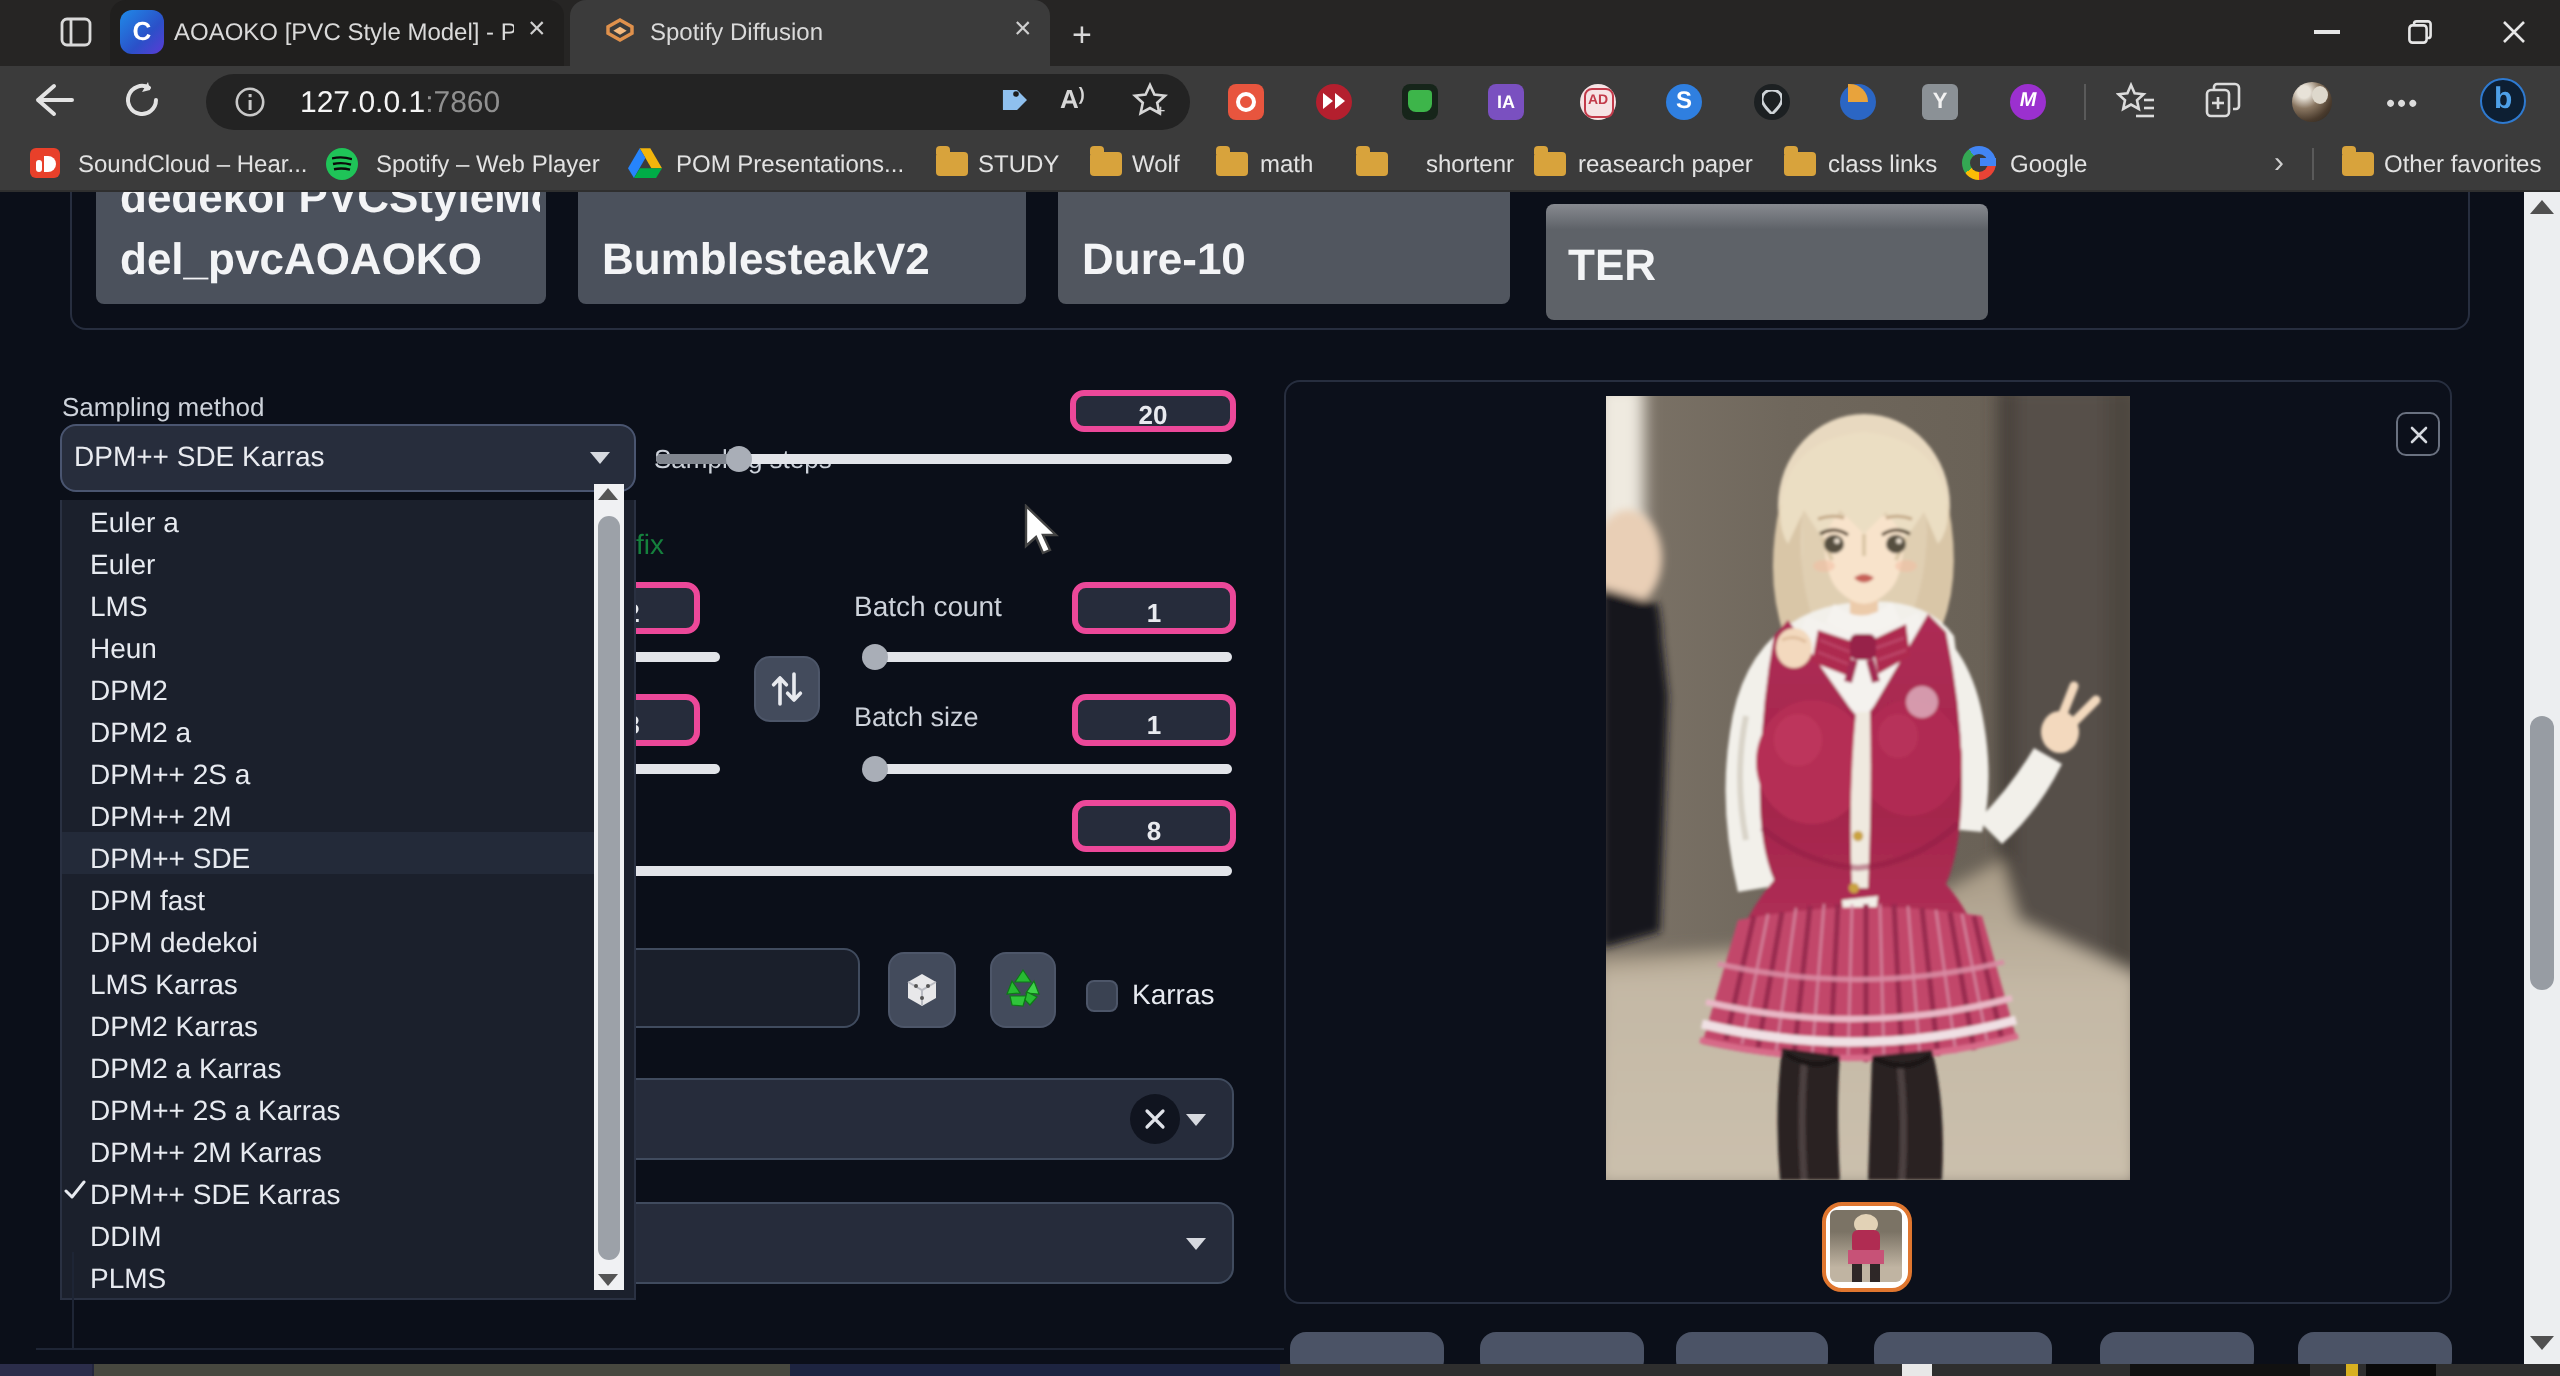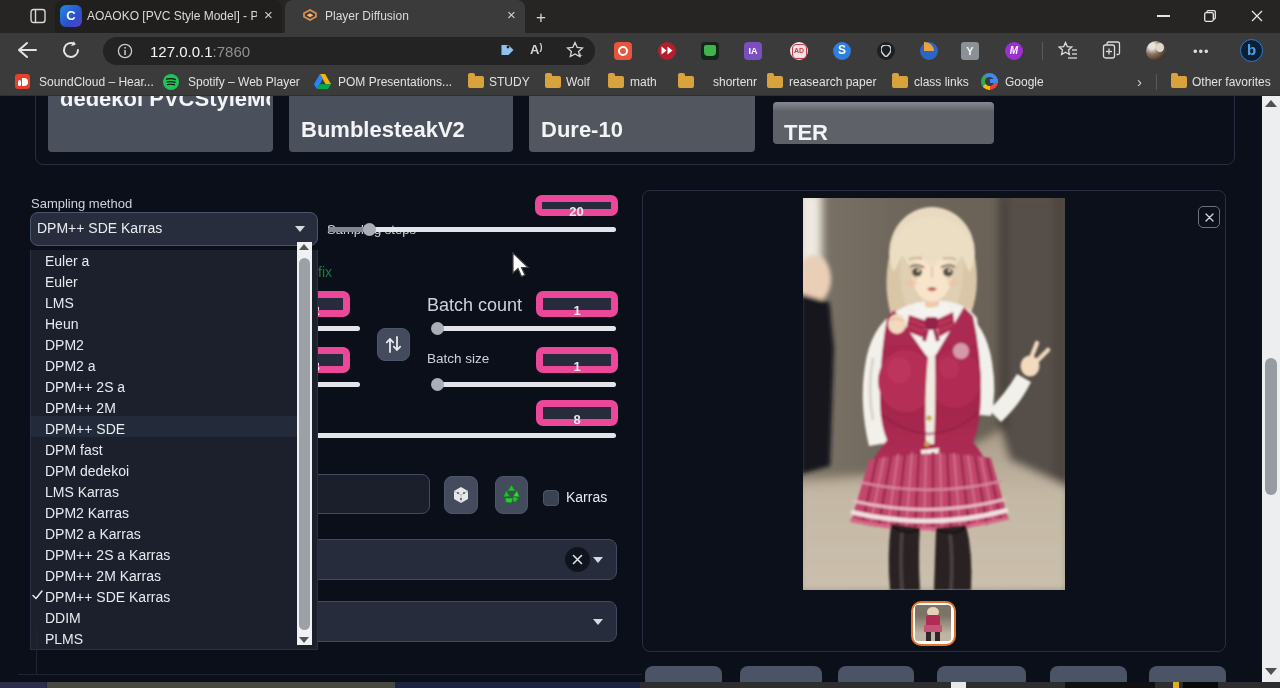--- a/index.html
+++ b/index.html
@@ -18,21 +18,21 @@
   #bookbar { position:absolute; left:0; top:68px; width:1280px; height:28px; background:#3b3b3b; border-bottom:1px solid #2f2f2f; }
   .bk { position:absolute; top:75px; height:18px; font-size:12px; color:#e2e2e2; white-space:nowrap; }
   .folder { position:absolute; width:16px; height:12px; background:#d8a33c; border-radius:2px; }
   .folder:before { content:""; position:absolute; left:0; top:-3px; width:7px; height:4px; background:#d8a33c; border-radius:2px 2px 0 0; }
   .icon16 { position:absolute; width:16px; height:16px; }
   
   #page { position:absolute; left:0; top:96px; width:1262px; height:586px; background:#0b0f19; overflow:hidden; }
   .pp { position:absolute; }
   .card { position:absolute; background:#4b515c; border-radius:4px; color:#f3f4f6; font-weight:bold; font-size:22px; }
   .lbl { position:absolute; color:#cdd2da; font-size:13px; }
-  .numbox { position:absolute; background:#262c3b; border:7px solid #ec4899; border-radius:7px; color:#e8eaef; font-size:13px; font-weight:bold; text-align:center; }
+  .numbox { position:absolute; background:#262c3b; border:3px solid #ec4899; border-radius:7px; color:#e8eaef; font-size:13px; font-weight:bold; text-align:center; }
   .track { position:absolute; height:5px; background:#e2e4e9; border-radius:3px; }
   .trackfill { position:absolute; height:5px; background:#81868f; border-radius:3px 0 0 3px; }
   .thumbdot { position:absolute; width:13px; height:13px; border-radius:50%; background:#a9aeb7; }
   .dd { position:absolute; background:#262c3b; border:1px solid #404b5e; border-radius:8px; }
   .caret { position:absolute; width:0; height:0; border-left:5px solid transparent; border-right:5px solid transparent; border-top:6px solid #d6d9df; }
   .btnbox { position:absolute; background:#434b5c; border:1px solid #4d5669; border-radius:8px; }
   #ddlist { position:absolute; left:30px; top:154px; width:288px; height:400px; background:#1b202c; border:1px solid #2a3142; border-top:none; }
   .dditem { position:absolute; left:45px; color:#e7eaf0; font-size:14px; white-space:nowrap; }
   .gbtn { position:absolute; background:#4b5366; border-radius:8px; height:22px; }
 </style>
@@ -49,21 +49,21 @@
 <div class="tab" id="tab1">
   <div class="abs" style="left:5px;top:5px;width:22px;height:22px;border-radius:6px;background:linear-gradient(135deg,#1f8ae8,#2b50c8 60%,#5b3bd6);color:#fff;font-size:13px;font-weight:bold;text-align:center;line-height:22px;">C</div>
   <div class="tabtitle" style="left:32px;width:170px;">AOAOKO [PVC Style Model] - PV</div>
   <div class="tabx" style="left:209px;font-size:15px;top:6px;">×</div>
 </div>
 <div class="tab" id="tab2">
   <svg class="icon16" style="left:17px;top:8px;" viewBox="0 0 24 24">
         <path d="M12 3 L21 8 L21 13 L12 18 L3 13 L3 8 Z" fill="none" stroke="#e0914c" stroke-width="2.6"></path>
         <path d="M12 8 L17 11 L12 14 L7 11 Z" fill="#f4b97e"></path>
       </svg>
-  <div class="tabtitle" style="left:40px;">Player Diffusion</div>
+  <div class="tabtitle" style="left:40px;">Spotify Diffusion</div>
   <div class="tabx" style="left:222px;font-size:15px;top:6px;">×</div>
 </div>
 <div class="abs" style="left:536px;top:8px;color:#d8d8d8;font-size:17px;">+</div>
 <div class="abs" style="left:1157px;top:15px;width:13px;height:1.5px;background:#e6e6e6;"></div>
 <svg class="abs" style="left:1204px;top:10px;width:12px;height:12px;" viewBox="0 0 12 12">
       <rect x="0.7" y="2.7" width="8.6" height="8.6" rx="1.5" fill="none" stroke="#e6e6e6" stroke-width="1.3"></rect>
       <path d="M3 2.7 L3 2 A1.3 1.3 0 0 1 4.3 0.7 L10 0.7 A1.3 1.3 0 0 1 11.3 2 L11.3 7.7 A1.3 1.3 0 0 1 10 9 L9.4 9" fill="none" stroke="#e6e6e6" stroke-width="1.3"></path>
     </svg>
 <svg class="abs" style="left:1251px;top:10px;width:12px;height:12px;" viewBox="0 0 12 12">
       <path d="M1 1 L11 11 M11 1 L1 11" stroke="#e6e6e6" stroke-width="1.3"></path>
@@ -170,28 +170,29 @@
 <div class="bk" style="left:1137px;color:#cfcfcf;font-size:15px;top:73px;">›</div>
 <div class="abs" style="left:1156px;top:74px;width:1px;height:16px;background:#5a5a5a;"></div>
 <div class="abs folder" style="left:1171px;top:76px;"></div>
 <div class="bk" style="left:1192px;">Other favorites</div>
 
 <div id="page">
 
   <div class="pp" style="left:35px;top:-30px;width:1200px;height:99px;border:1px solid #272e3f;border-radius:8px;"></div>
   <div class="card" style="left:48px;top:-26px;width:225px;height:82px;">
         <div style="position:absolute;left:12px;top:16px;white-space:nowrap;overflow:hidden;width:210px;">dedekoi PVCStyleMo</div>
+        <div style="position:absolute;left:12px;top:47px;">del_pvcAOAOKO</div>
       </div>
   <div class="card" style="left:289px;top:-26px;width:224px;height:82px;">
         <div style="position:absolute;left:12px;top:47px;">BumblesteakV2</div>
       </div>
   <div class="card" style="left:529px;top:-26px;width:226px;height:82px;background:#51565f;">
         <div style="position:absolute;left:12px;top:47px;">Dure-10</div>
       </div>
-  <div class="card" style="left:773px;top:6px;width:221px;height:42px;background:linear-gradient(#878a90,#5e6268 22%);">
+  <div class="card" style="left:773px;top:6px;width:221px;height:58px;background:linear-gradient(#878a90,#5e6268 22%);">
         <div style="position:absolute;left:11px;top:18px;">TER</div>
       </div>
 
   <div class="lbl" style="left:31px;top:100px;">Sampling method</div>
   <div class="lbl" style="left:327px;top:100px;margin-top:26px;">Sampling steps</div>
 
   <div class="numbox" style="left:535px;top:99px;width:83px;height:21px;line-height:20px;">20</div>
   <div class="track" style="left:328px;top:131px;width:288px;"></div>
   <div class="trackfill" style="left:328px;top:131px;width:42px;"></div>
   <div class="thumbdot" style="left:363px;top:127px;"></div>
@@ -202,21 +203,21 @@
   <div class="track" style="left:300px;top:230px;width:60px;"></div>
   <div class="numbox" style="left:268px;top:251px;width:82px;height:26px;line-height:25px;">768</div>
   <div class="track" style="left:300px;top:286px;width:60px;"></div>
 
   <div class="btnbox" style="left:377px;top:232px;width:33px;height:33px;"></div>
   <svg class="abs" style="left:385px;top:240px;width:17px;height:17px;" viewBox="0 0 17 17">
         <path d="M5 16 L5 3 M5 3 L1.8 6.4 M5 3 L8.2 6.4" stroke="#e8eaef" stroke-width="1.8" fill="none" stroke-linecap="round" stroke-linejoin="round"></path>
         <path d="M12 1 L12 14 M12 14 L8.8 10.6 M12 14 L15.2 10.6" stroke="#e8eaef" stroke-width="1.8" fill="none" stroke-linecap="round" stroke-linejoin="round"></path>
       </svg>
 
-  <div class="lbl" style="left:427px;top:199px;font-size:18px;">Batch count</div>
+  <div class="lbl" style="left:427px;top:199px;font-size:14px;">Batch count</div>
   <div class="numbox" style="left:536px;top:195px;width:82px;height:26px;line-height:25px;">1</div>
   <div class="track" style="left:432px;top:230px;width:184px;"></div>
   <div class="thumbdot" style="left:431px;top:226px;"></div>
   <div class="lbl" style="left:427px;top:255px;font-size:13.5px;">Batch size</div>
   <div class="numbox" style="left:536px;top:251px;width:82px;height:26px;line-height:25px;">1</div>
   <div class="track" style="left:432px;top:286px;width:184px;"></div>
   <div class="thumbdot" style="left:431px;top:282px;"></div>
 
   <div class="numbox" style="left:536px;top:304px;width:82px;height:26px;line-height:25px;">8</div>
   <div class="track" style="left:300px;top:337px;width:316px;"></div>

